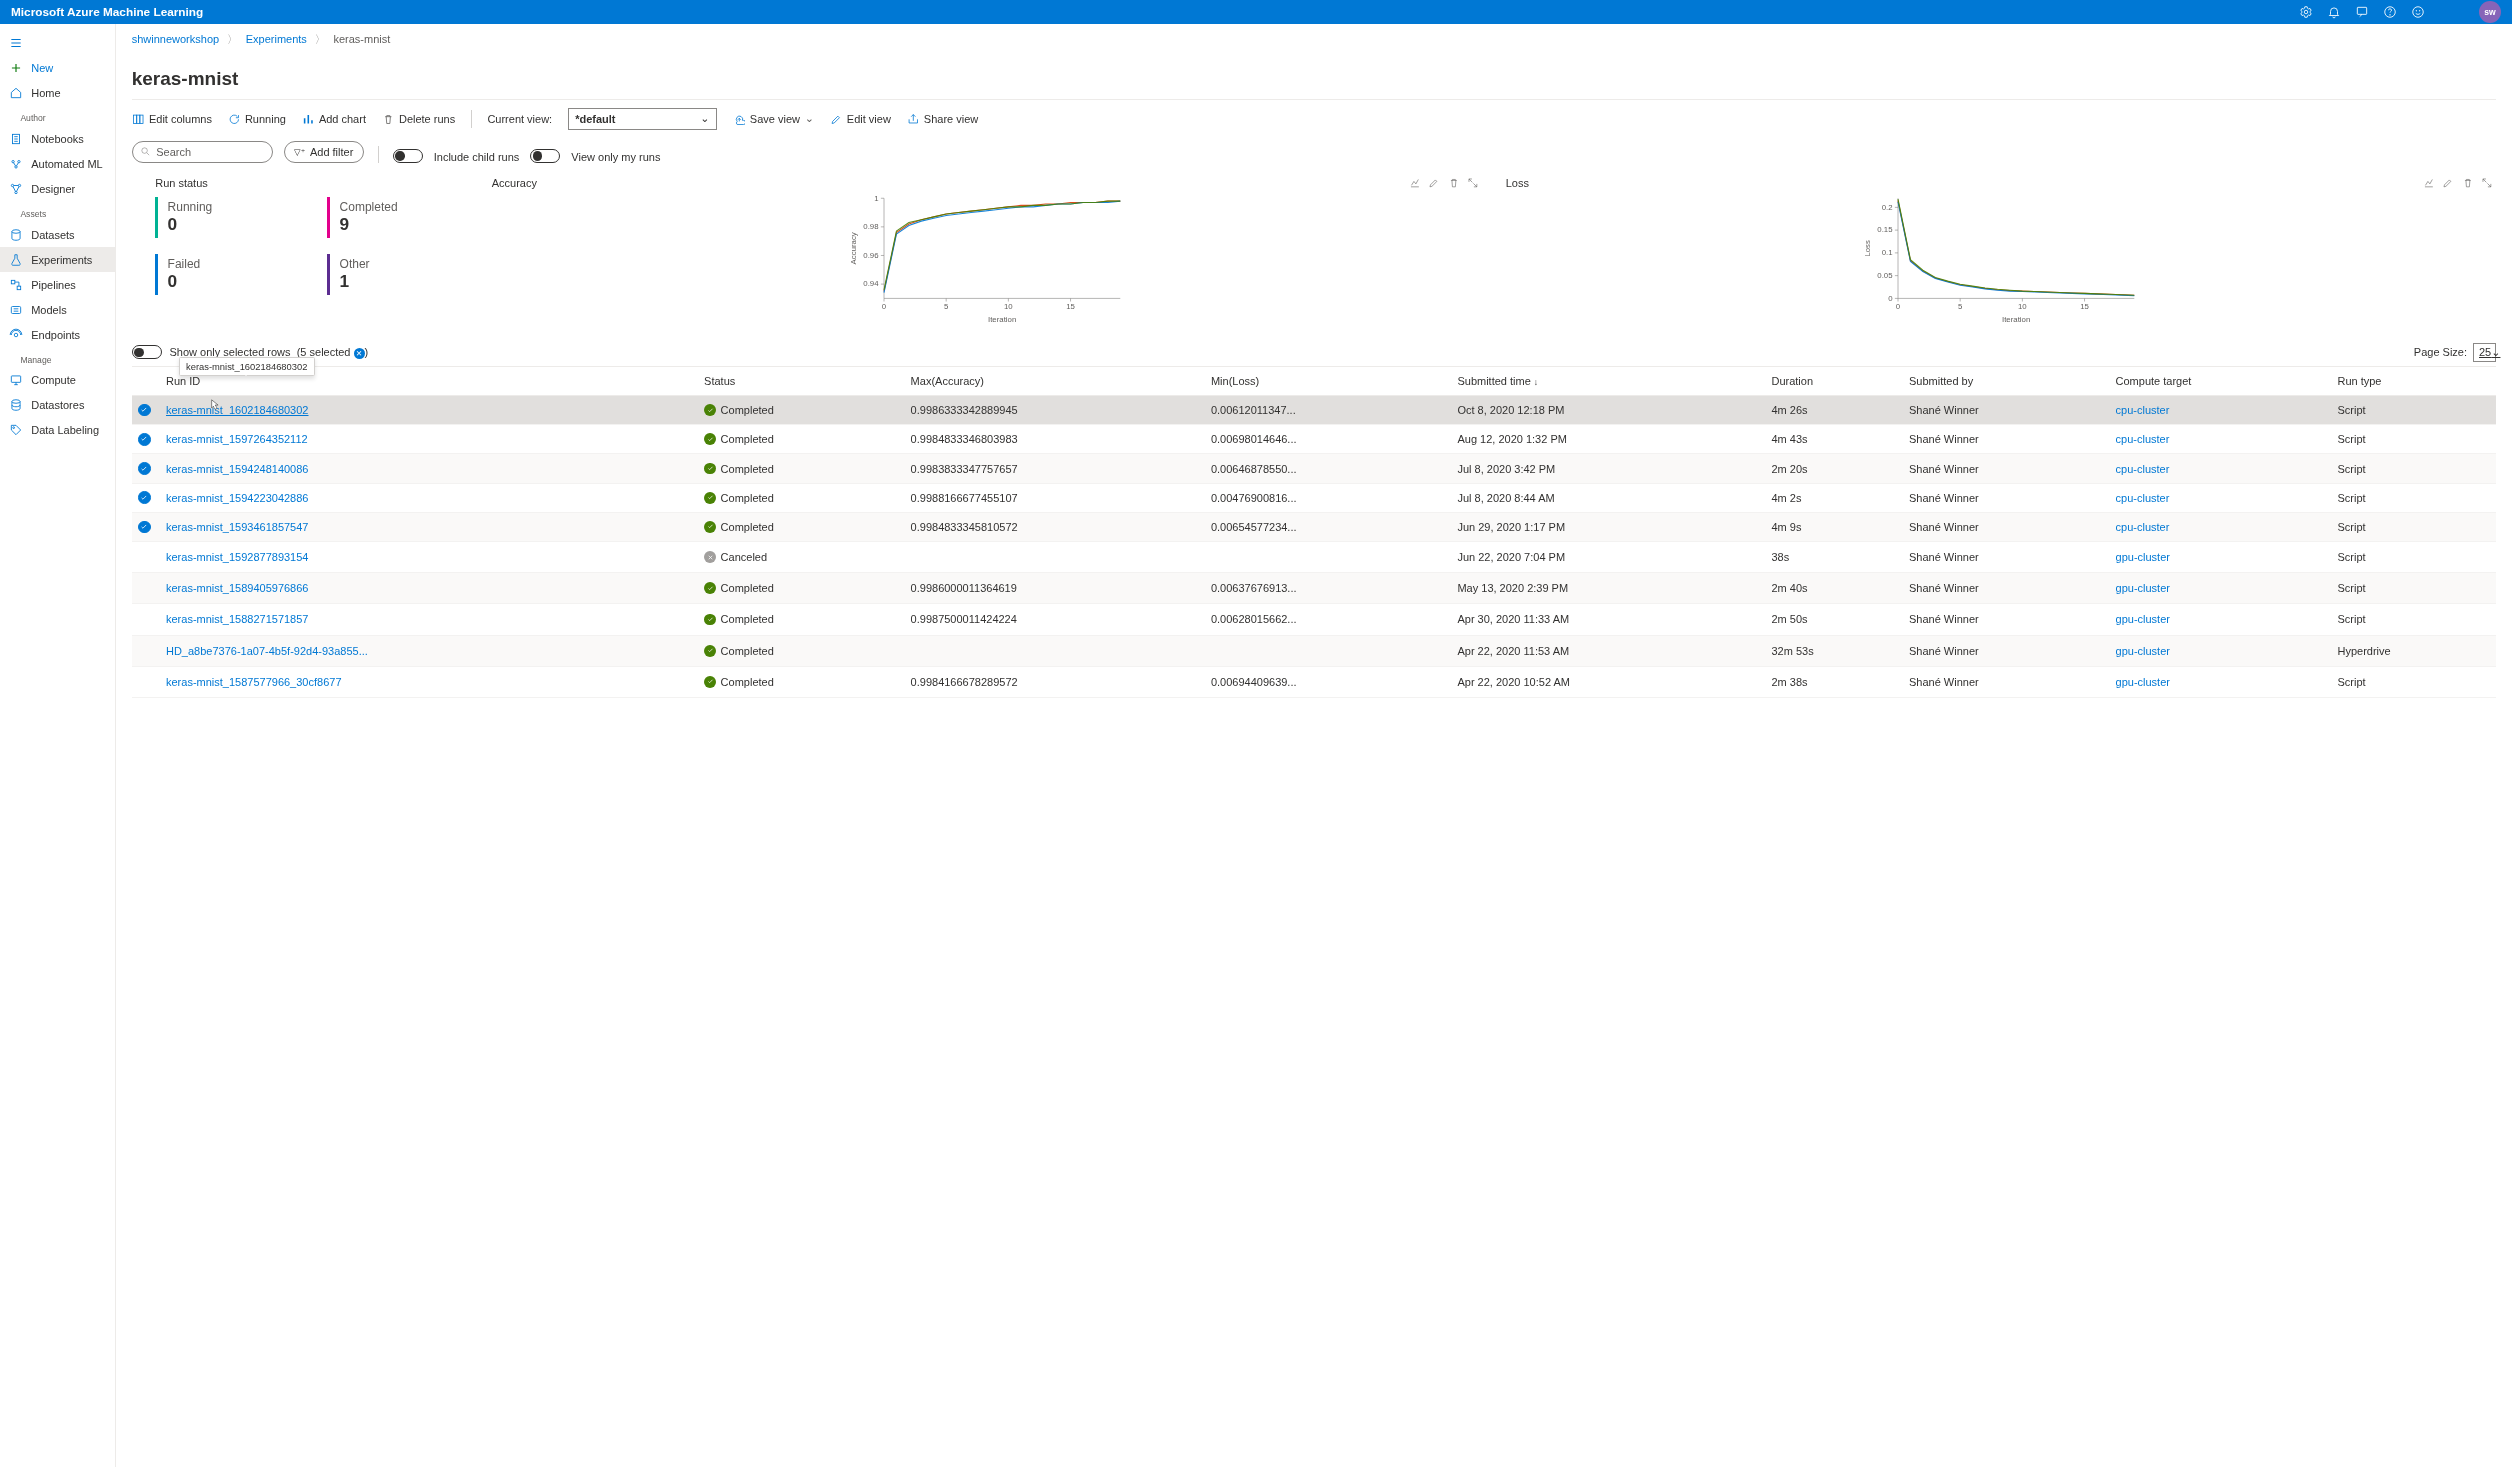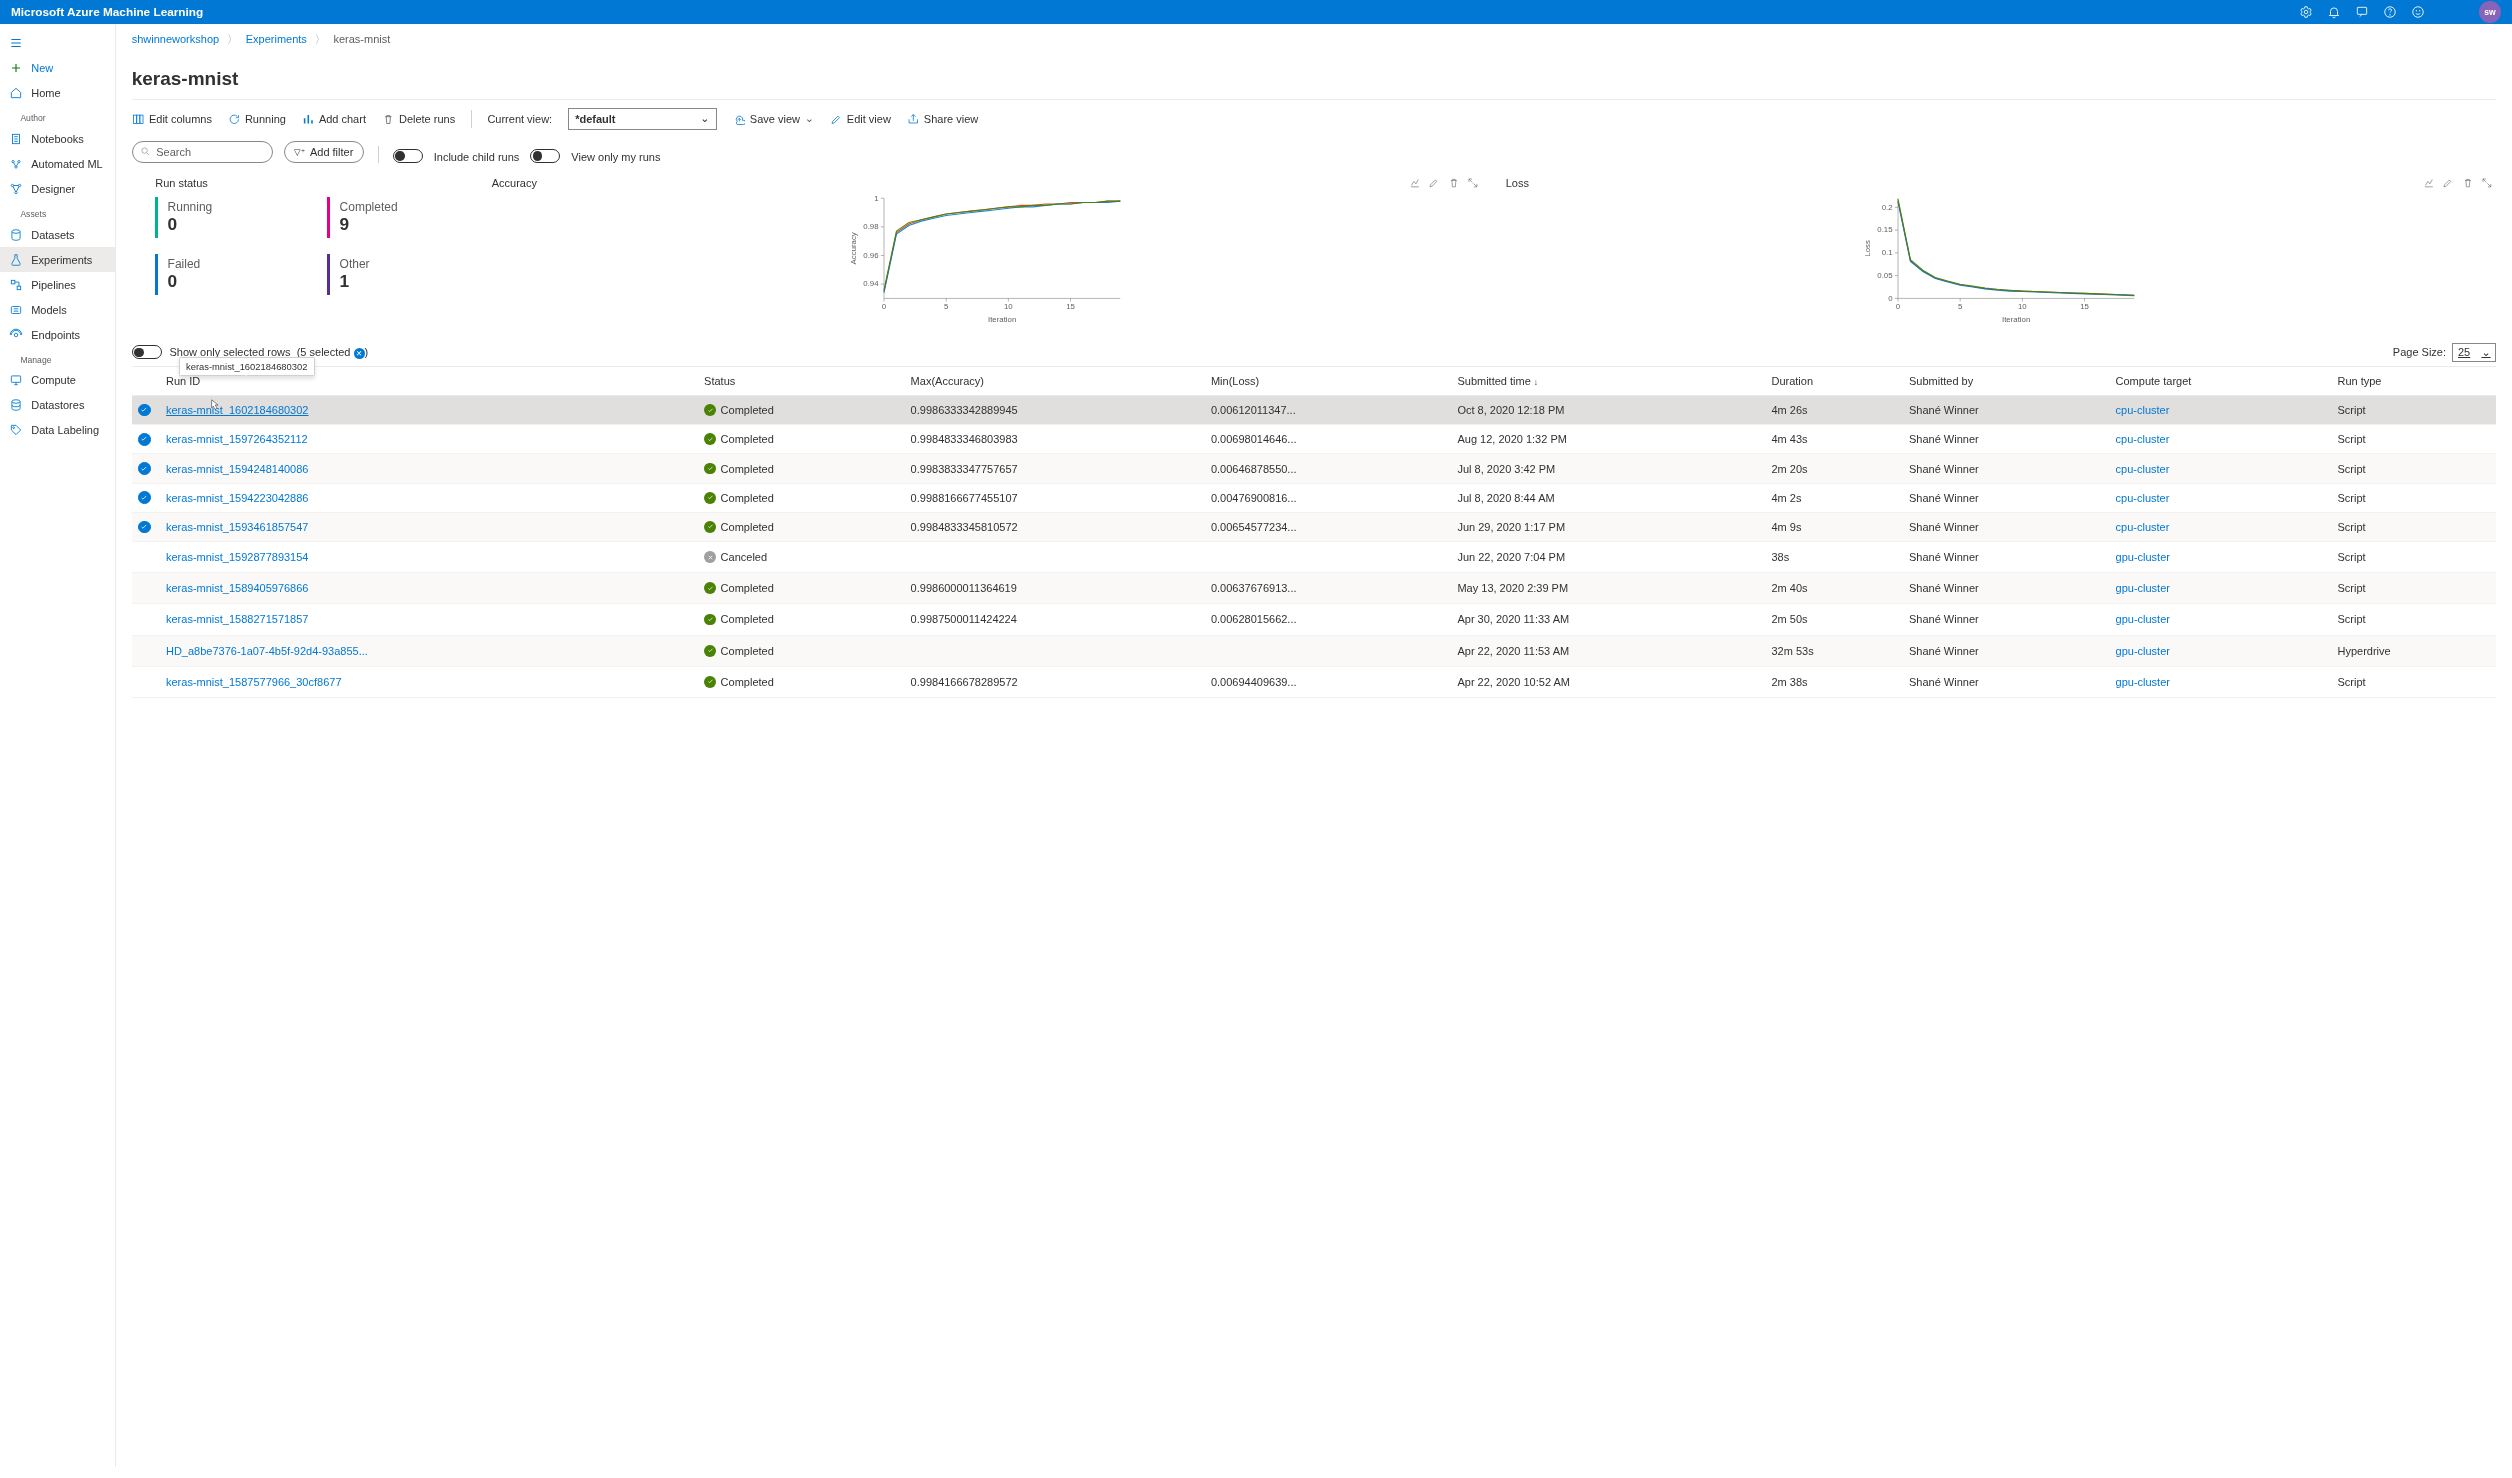--- a/index.html
+++ b/index.html
@@ -88,21 +88,21 @@
 .chart-icons svg { width: 11.8px; height: 11.8px; stroke: #605e5c; fill: none; cursor: pointer; stroke-width:1.2;}
 .chart-svg { width: 100%; height: 133px; }
 
 .sel-row { display: flex; align-items: center; justify-content: space-between; margin-bottom: 4.7px;}
 .sel-row .left { display: flex; align-items: center; gap: 7.8px; }
 .close-x {
   width: 11px; height: 11px; border-radius: 50%; background: #0078d4; color: #fff;
   display: inline-flex; align-items: center; justify-content: center; font-size: 7.8px; cursor: pointer;
 }
 .page-size-sel {
-  border: 0.8px solid #8a8886; height: 19px; width: 44px;
+  border: 0.8px solid #8a8886; height: 19px; width: 23px;
   display: flex; align-items: center; justify-content: space-between; padding: 0 4.7px; cursor: pointer; text-decoration: underline;
 }
 
 table { width: 100%; border-collapse: collapse; }
 th {
   text-align: left; font-weight: 400; font-size: 11px; padding: 7.8px 6.3px;
   color: #323130; border-top: 0.8px solid #edebe9; border-bottom: 0.8px solid #edebe9;
 }
 th .sort-ind { font-size: 8.6px; }
 td { padding: 7.8px 6.3px; border-bottom: 0.8px solid #f3f2f1; font-size: 11px; }

